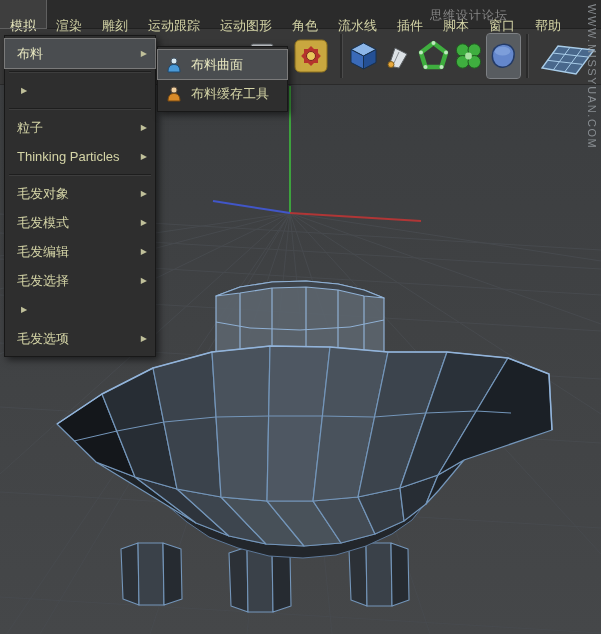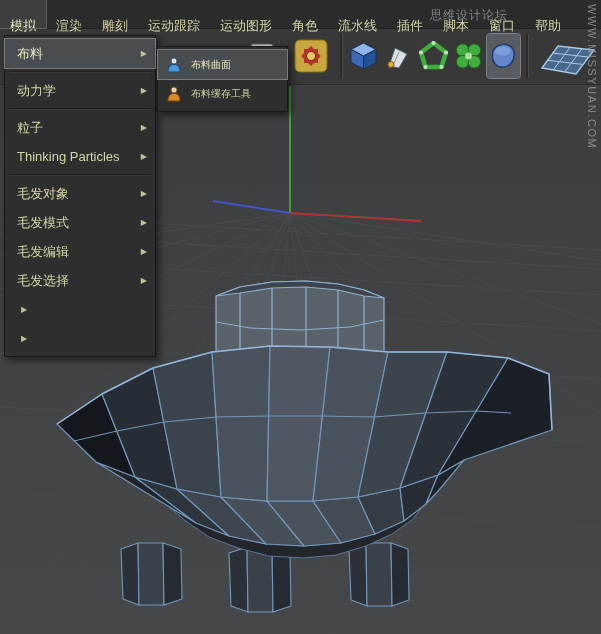--- a/index.html
+++ b/index.html
@@ -55,21 +55,21 @@
     background:#1e1e1e;border-bottom:1px solid #3d3d3d;
   }
   
   .submenu{
     position:absolute;top:46px;left:157px;width:131px;box-sizing:border-box;
     background:#2e2e2e;border:1px solid #181818;
     box-shadow:3px 3px 7px rgba(0,0,0,.55);z-index:61;padding:3px 0;
   }
   .sm-item{
     height:29px;display:flex;align-items:center;gap:7px;
-    padding:0 6px;font-size:10px;color:#d4d4a6;cursor:default;
+    padding:0 6px;font-size:13px;color:#d4d4a6;cursor:default;
   }
   .sm-item.hl{background:#4a4d50;outline:1px solid #7a7a7a;color:#e8e8c0;}
   
   .wm-menubar{
     position:absolute;top:7px;left:430px;font-size:12px;color:#8f8f8f;
     letter-spacing:1px;z-index:55;opacity:.92;white-space:nowrap;
   }
   .wm-side{
     position:absolute;top:4px;left:598px;transform-origin:0 0;transform:rotate(90deg);
     font-size:11px;color:#9ba1a6;letter-spacing:1.6px;z-index:55;opacity:.8;white-space:nowrap;
@@ -247,21 +247,20 @@
   <div class="mb-item">帮助</div>
 </div>
 
 <div class="dropdown">
   <div class="dd-item hl">
     <span class="dd-label">布料</span>
     <span class="dd-arr">▶</span>
   </div>
   <div class="dd-sep"></div>
   <div class="dd-item">
-    <span class="dd-label">动力学</span>
     <span class="dd-arr">▶</span>
   </div>
   <div class="dd-sep"></div>
   <div class="dd-item">
     <span class="dd-label">粒子</span>
     <span class="dd-arr">▶</span>
   </div>
   <div class="dd-item">
     <span class="dd-label">Thinking Particles</span>
     <span class="dd-arr">▶</span>
@@ -280,20 +279,21 @@
     <span class="dd-arr">▶</span>
   </div>
   <div class="dd-item">
     <span class="dd-label">毛发选择</span>
     <span class="dd-arr">▶</span>
   </div>
   <div class="dd-item">
     <span class="dd-arr">▶</span>
   </div>
   <div class="dd-item">
+    <span class="dd-label">毛发选项</span>
     <span class="dd-arr">▶</span>
   </div>
 </div>
 
 <div class="submenu">
   <div class="sm-item hl">
     <svg width="20" height="20" viewBox="0 0 20 20">
       <circle cx="10" cy="6" r="3" fill="#d8e8f0" stroke="#456"></circle>
       <path d="M4 17 C4 11 7 9.5 10 9.5 C13 9.5 16 11 16 17 Z" fill="#4a9ad8" stroke="#1e4a70"></path>
     </svg>

